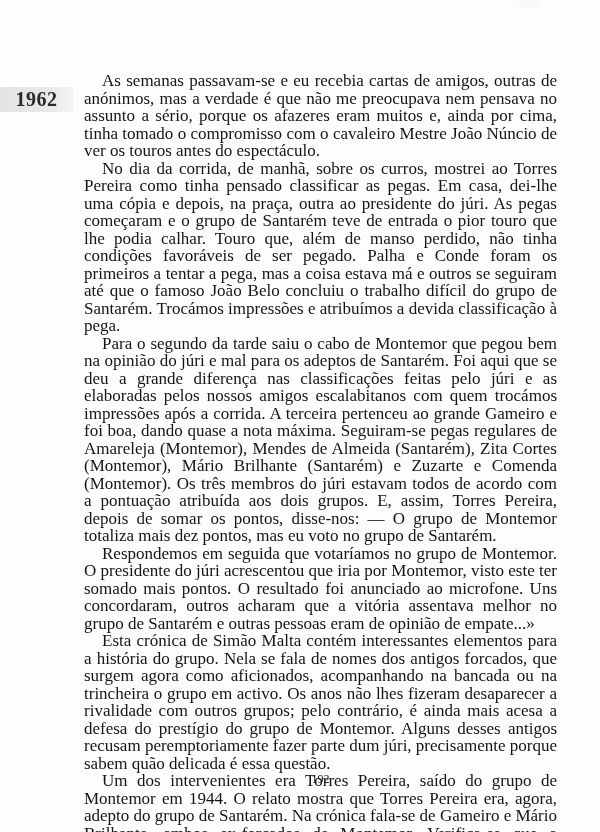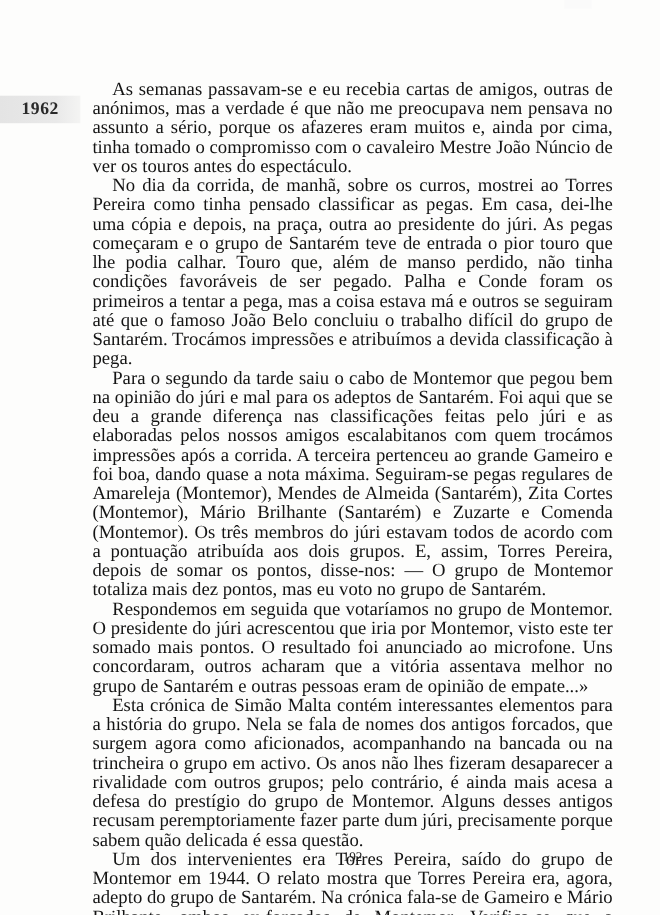--- a/index.html
+++ b/index.html
@@ -28,21 +28,21 @@
     position: absolute;
     left: 0;
     top: 87px;
     width: 73px;
     height: 25px;
     background: linear-gradient(to right, #e4e4e4 0%, #e9e9e9 70%, #f4f4f3 100%);
     display: flex;
     align-items: center;
     justify-content: center;
     font-weight: bold;
-    font-size: 16px;
+    font-size: 20px;
     letter-spacing: 0.5px;
     color: #2a2a2a;
   }
   .text-block {
     position: absolute;
     left: 84px;
     top: 72px;
     width: 473px;
     color: #141414;
     font-size: 17px;

